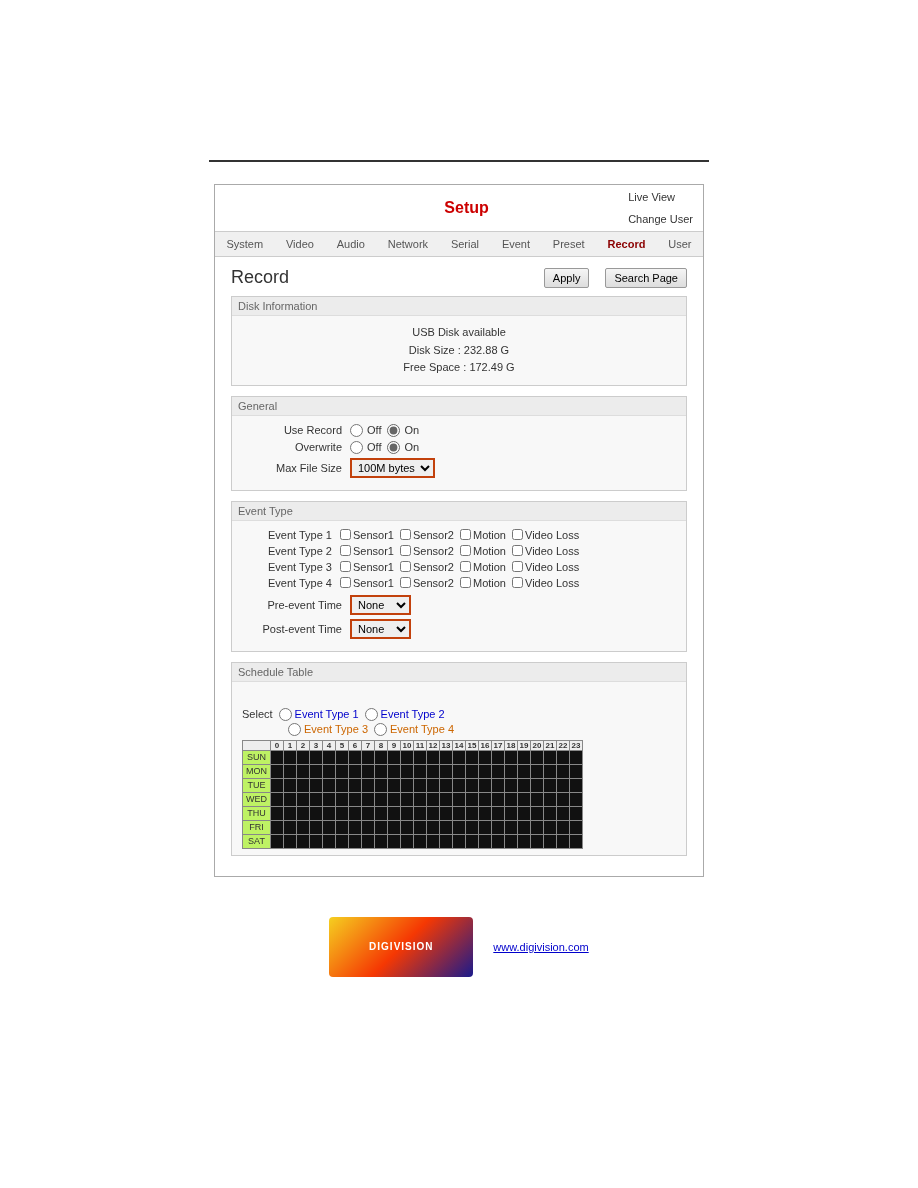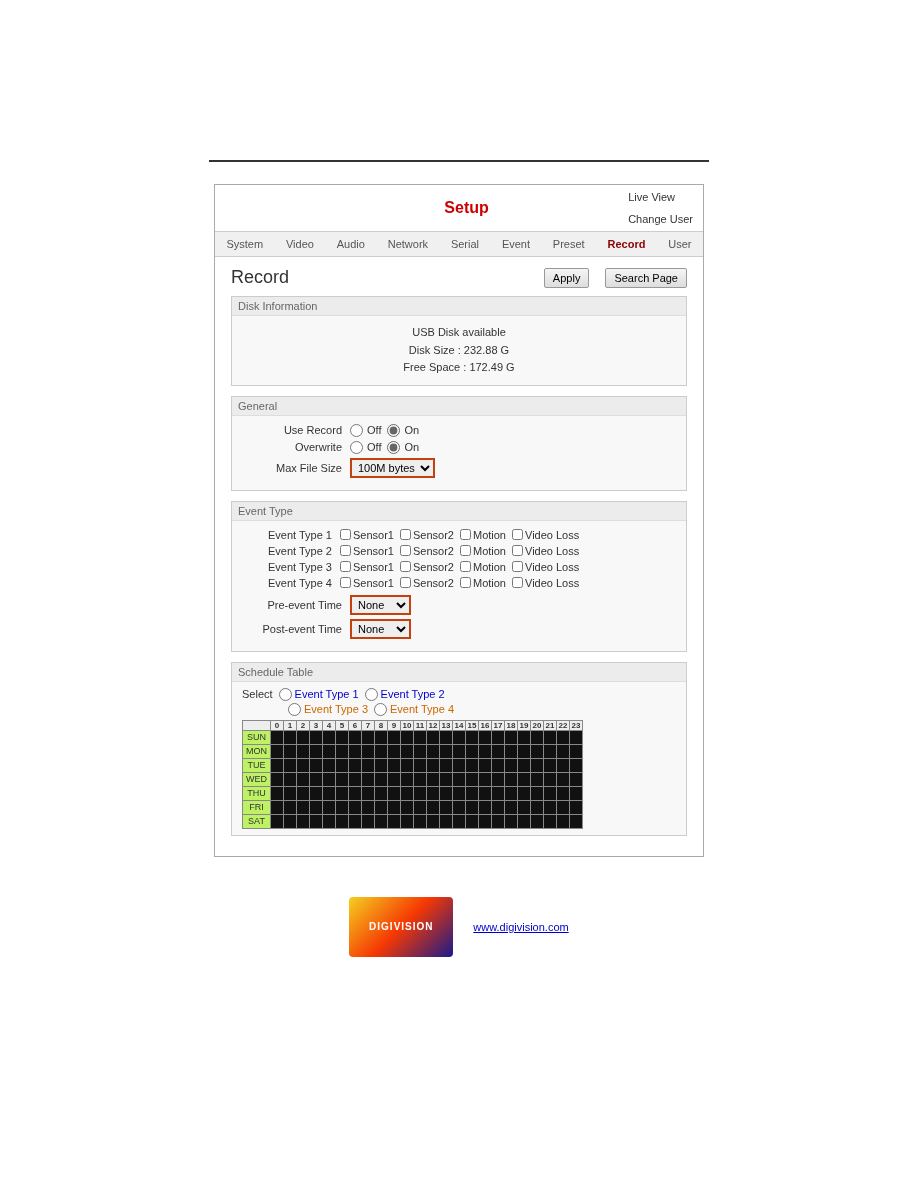--- a/index.html
+++ b/index.html
@@ -179,20 +179,21 @@
       display: flex;
       align-items: center;
       gap: 3px;
     }
     .sched-row2 {
       display: flex;
       align-items: center;
       gap: 6px;
       margin-bottom: 4px;
       font-size: 11px;
+      margin-top: 20px;
     }
     .sched-row2 label {
       display: flex;
       align-items: center;
       gap: 3px;
     }
     .schedule-grid {
       margin-top: 4px;
     }
     .schedule-grid table {
@@ -232,21 +233,21 @@
     }
     .footer-area {
       margin-top: 40px;
       display: flex;
       justify-content: center;
       align-items: center;
       gap: 20px;
       padding-bottom: 40px;
     }
     .logo-img {
-      width: 104px;
+      width: 144px;
       height: 60px;
       background: linear-gradient(135deg, #f5d020, #f53803, #1a1a8c);
       border-radius: 4px;
       display: flex;
       align-items: center;
       justify-content: center;
       font-size: 10px;
       font-weight: bold;
       color: white;
       letter-spacing: 1px;

